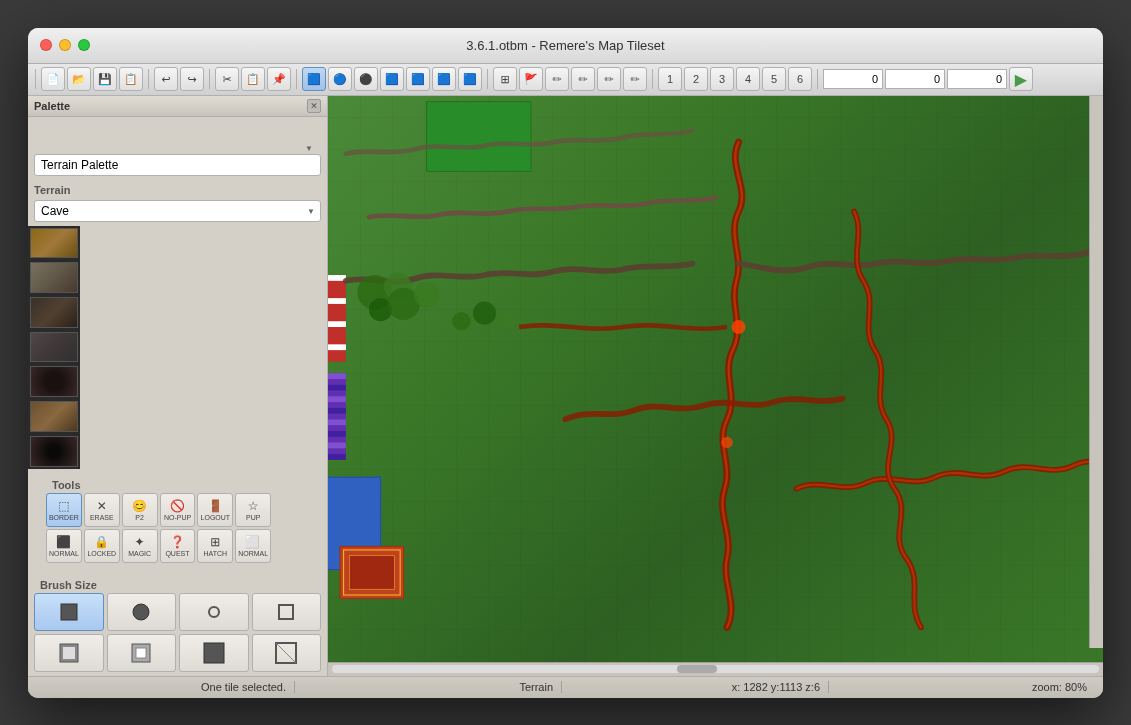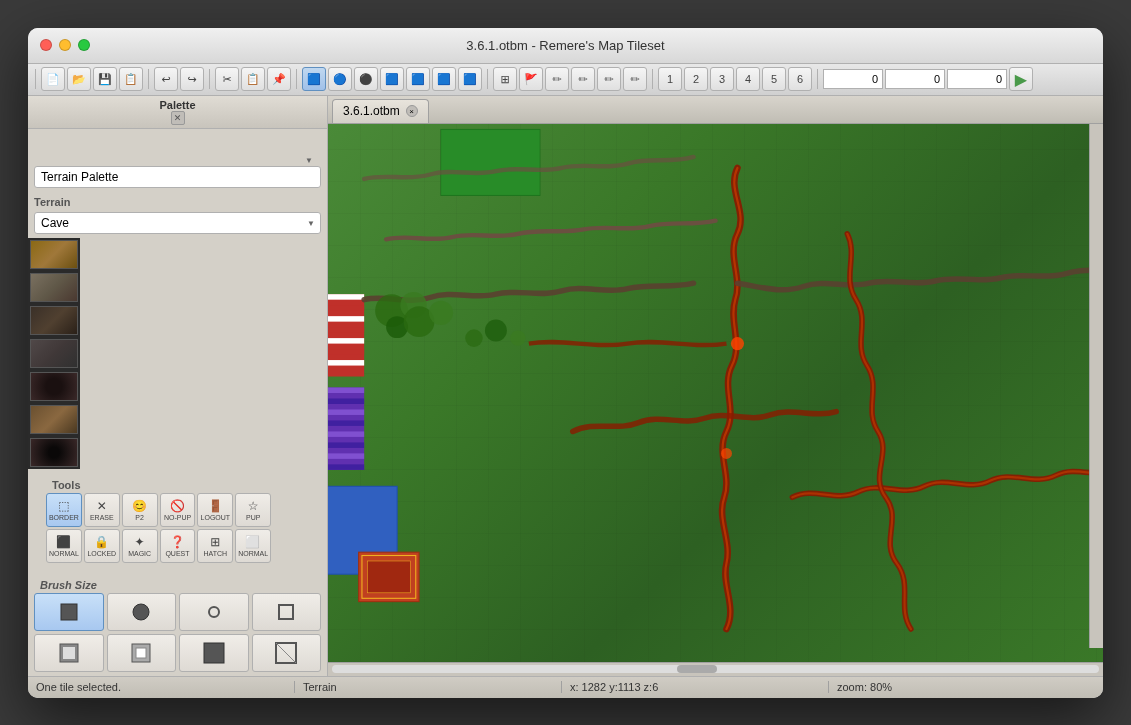--- a/index.html
+++ b/index.html
@@ -107,21 +107,20 @@
       flex-direction: column;
       overflow: hidden;
     }
     .palette-header {
       background: linear-gradient(to bottom, #e0dcd4, #c8c4bc);
       border-bottom: 1px solid #b0b0b0;
       padding: 3px 6px;
       display: flex;
       align-items: center;
       justify-content: space-between;
-      flex-direction: column;
     }
     .palette-header-title {
       font-size: 11px;
       font-weight: bold;
       color: #333;
     }
     .palette-close {
       width: 14px;
       height: 14px;
       background: #c0bdb8;
@@ -202,21 +201,20 @@
       align-items: center;
       justify-content: center;
       cursor: pointer;
       font-size: 8px;
       color: #444;
       gap: 1px;
     }
     .tool-btn.active { background: linear-gradient(to bottom, #c8e0f8, #a8c8f0); border-color: #6090c0; }
     .brush-section {
       padding: 4px 6px;
-      font-style: italic;
     }
     .brush-grid {
       display: grid;
       grid-template-columns: repeat(4, 1fr);
       gap: 3px;
     }
     .brush-btn {
       height: 38px;
       background: linear-gradient(to bottom, #f0ede8, #dedad4);
       border: 1px solid #b0b0b0;
@@ -315,20 +313,21 @@
     }
     .statusbar {
       height: 22px;
       background: linear-gradient(to bottom, #d0ccc4, #c0bdb4);
       border-top: 1px solid #b0b0b0;
       display: flex;
       align-items: center;
       padding: 0 8px;
       font-size: 11px;
       color: #333;
+      text-align: right;
     }
     .status-segment {
       flex: 1;
       border-right: 1px solid #a0a0a0;
       padding: 0 8px;
     }
     .status-segment:first-child { padding-left: 0; }
     .status-segment:last-child { border-right: none; }
 
     
@@ -599,26 +598,20 @@
                 <rect x="2" y="2" width="20" height="20" fill="none" stroke="#555" stroke-width="2"></rect>
                 <line x1="2" y1="2" x2="22" y2="22" stroke="#888" stroke-width="1"></line>
               </svg>
           </div>
         </div>
       </div>
     </div>
 
     <div class="content-area">
 
-      <div class="tab-bar">
-        <div class="tab">
-          <span>3.6.1.otbm</span>
-          <div class="tab-close">×</div>
-        </div>
-      </div>
 
       <div class="map-viewport">
         <div class="map-bg"></div>
 
         <svg class="map-svg" viewBox="0 0 760 490" preserveAspectRatio="xMidYMid slice">
 
           <rect x="130" y="5" width="90" height="60" fill="#2a8a2a" stroke="#1a6a1a" stroke-width="1"></rect>
           <rect x="130" y="5" width="90" height="60" fill="rgba(40,140,40,0.8)"></rect>
 
           <rect x="5" y="155" width="55" height="75" fill="#c0302a"></rect>

